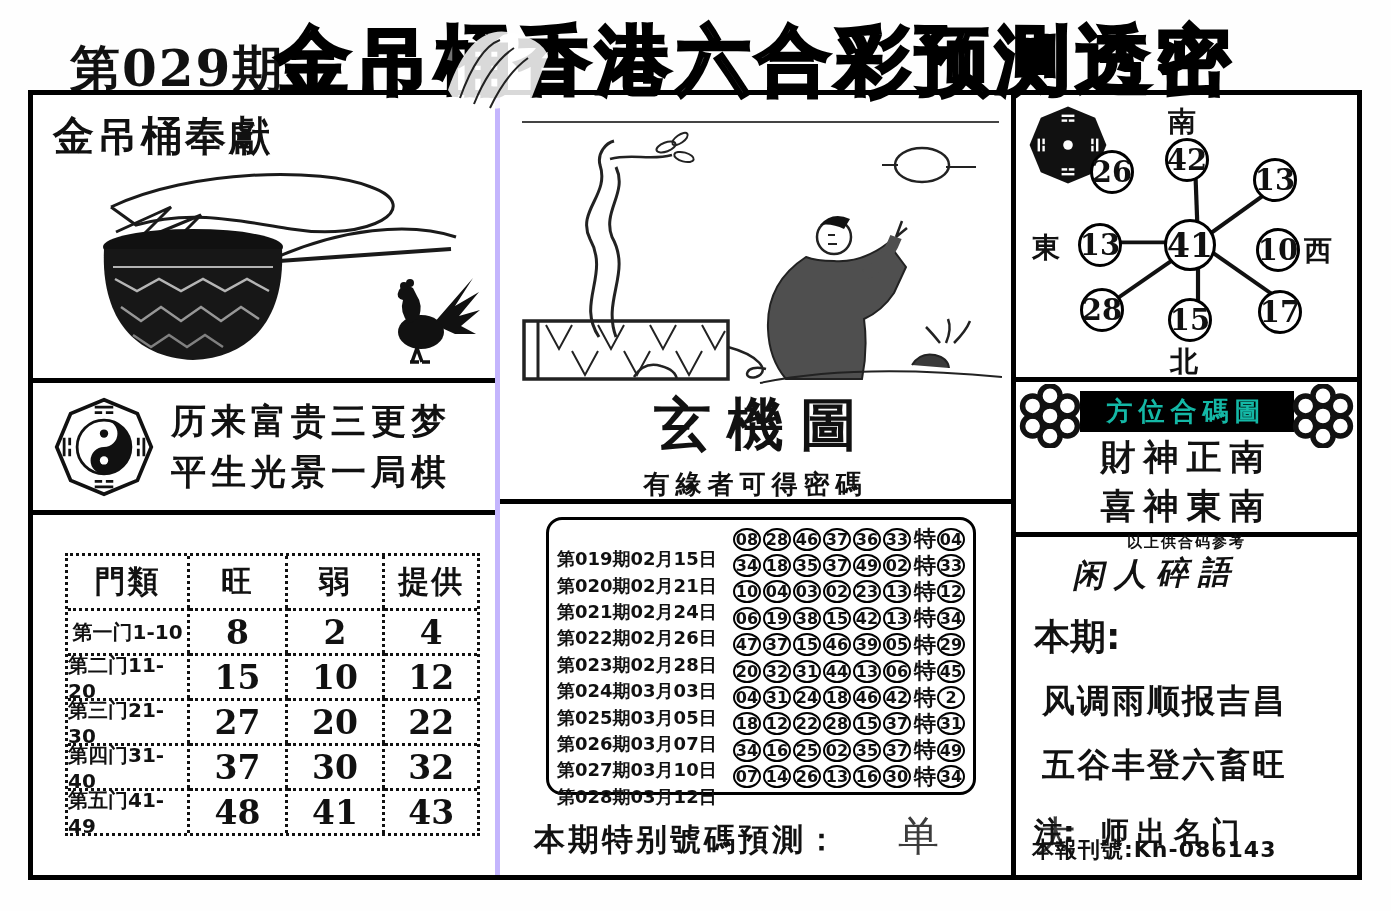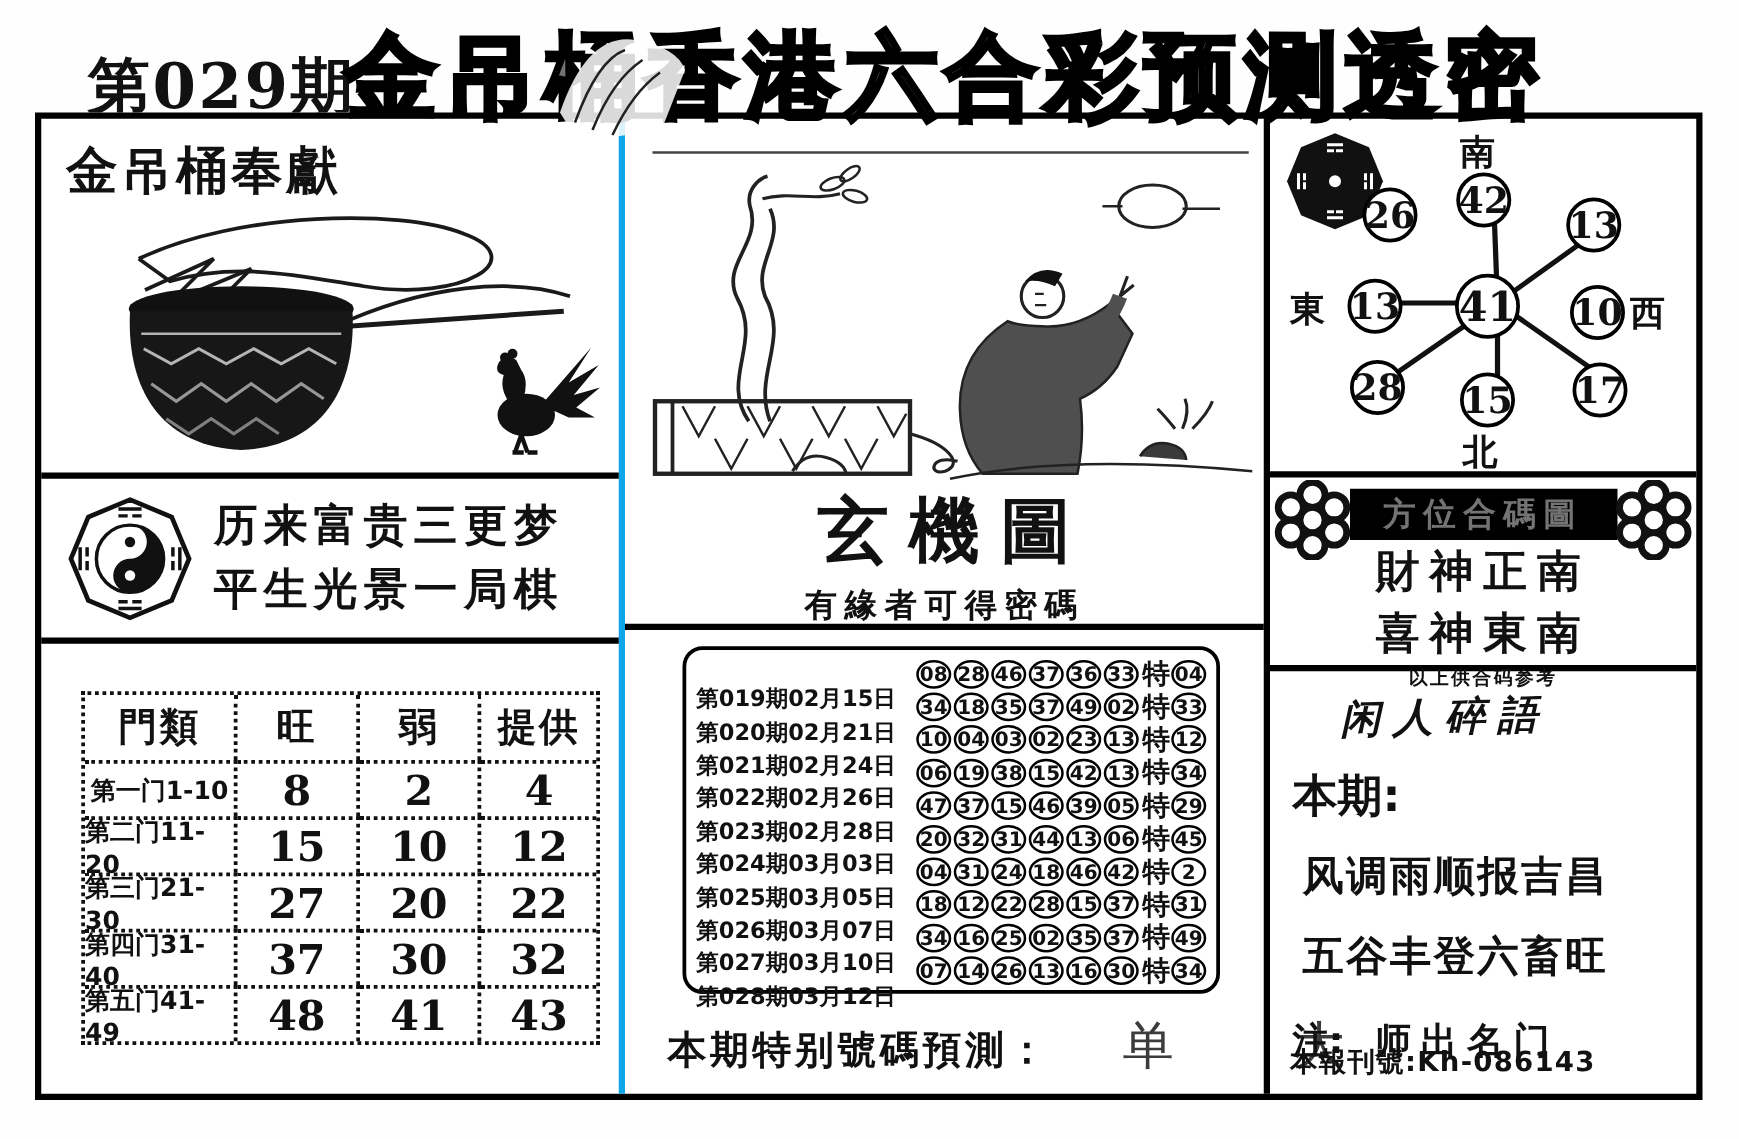--- a/index.html
+++ b/index.html
@@ -8,21 +8,21 @@
 
   
   .issue { position:absolute; left:70px; top:36px; font-size:50px; font-weight:900; letter-spacing:2px; }
   .big-title { position:absolute; left:276px; top:12px; font-size:74px; font-weight:900;
     font-family:"DejaVu Sans", sans-serif; letter-spacing:6px; white-space:nowrap;
     color:#737373; -webkit-text-stroke:3.5px #000; text-shadow:0 0 1px #000; z-index:5; }
   .title-scribble { position:absolute; left:430px; top:18px; width:140px; height:100px; z-index:6; }
 
   
   .main { position:absolute; left:28px; top:90px; width:1334px; height:790px; border:5px solid #000; display:flex; background:#fff; }
-  .col-left  { width:467px; border-right:5px solid #0ea5e9; display:flex; flex-direction:column; }
+  .col-left  { width:467px; border-right:5px solid #c4b5fd; display:flex; flex-direction:column; }
   .col-center{ width:516px; border-right:5px solid #000; position:relative; }
   .col-right { flex:1; display:flex; flex-direction:column; position:relative; }
 
   
   .sec-gift { height:288px; border-bottom:5px solid #000; position:relative; }
   .gift-heading { position:absolute; left:20px; top:14px; font-size:41px; font-weight:900; font-family:"DejaVu Sans", sans-serif; letter-spacing:3px; }
   .bucket-svg { position:absolute; left:8px; top:72px; width:440px; height:205px; }
   .rooster-svg { position:absolute; right:14px; bottom:6px; width:104px; height:100px; }
 
   .sec-poem { height:132px; border-bottom:5px solid #000; display:flex; align-items:center; padding-left:20px; }
@@ -65,21 +65,21 @@
   .compass-lines { position:absolute; left:0; top:0; width:100%; height:100%; }
   .bagua-black { position:absolute; left:12px; top:10px; width:80px; height:80px; }
   .cdir { position:absolute; font-size:28px; font-weight:800; font-family:"DejaVu Sans", sans-serif; }
   .cnode { position:absolute; width:44px; height:44px; border:3px solid #000; border-radius:50%;
     background:#fff; display:flex; align-items:center; justify-content:center; font-size:29px; font-weight:900; }
   .cnode.center { width:52px; height:52px; font-size:33px; }
 
   .sec-fangwei { height:155px; border-bottom:5px solid #000; position:relative; text-align:center; }
   .flower { position:absolute; top:2px; width:64px; height:64px; }
   .flower.fl-left { left:2px; } .flower.fl-right { right:2px; }
-  .fw-banner { margin:9px auto 0; width:214px; height:41px; background:#000; color:#737373;
+  .fw-banner { margin:9px auto 0; width:214px; height:41px; background:#000; color:#14b8a6;
     display:flex; align-items:center; justify-content:center; font-size:26px; font-weight:800;
     font-family:"DejaVu Sans", sans-serif; letter-spacing:6px; }
   .fw-line { font-size:35px; font-weight:600; letter-spacing:8px; margin-top:2px; }
   .fw-note { font-size:15px; font-weight:900; letter-spacing:2px; margin-top:3px; font-family:"DejaVu Sans", sans-serif; }
 
   .sec-misc { flex:1; position:relative; padding:14px 18px; }
   .misc-heading { font-size:32px; font-weight:700; font-style:italic; letter-spacing:10px; margin-left:38px; transform:rotate(-1.5deg); }
   .misc-benqi { margin-top:18px; font-size:36px; font-weight:700; font-family:"DejaVu Sans", sans-serif; }
   .misc-verse { margin:14px 0 0 8px; font-size:33px; font-weight:700; letter-spacing:2px; line-height:1.5; white-space:nowrap; }
   .misc-note { margin-top:24px; font-size:29px; }

